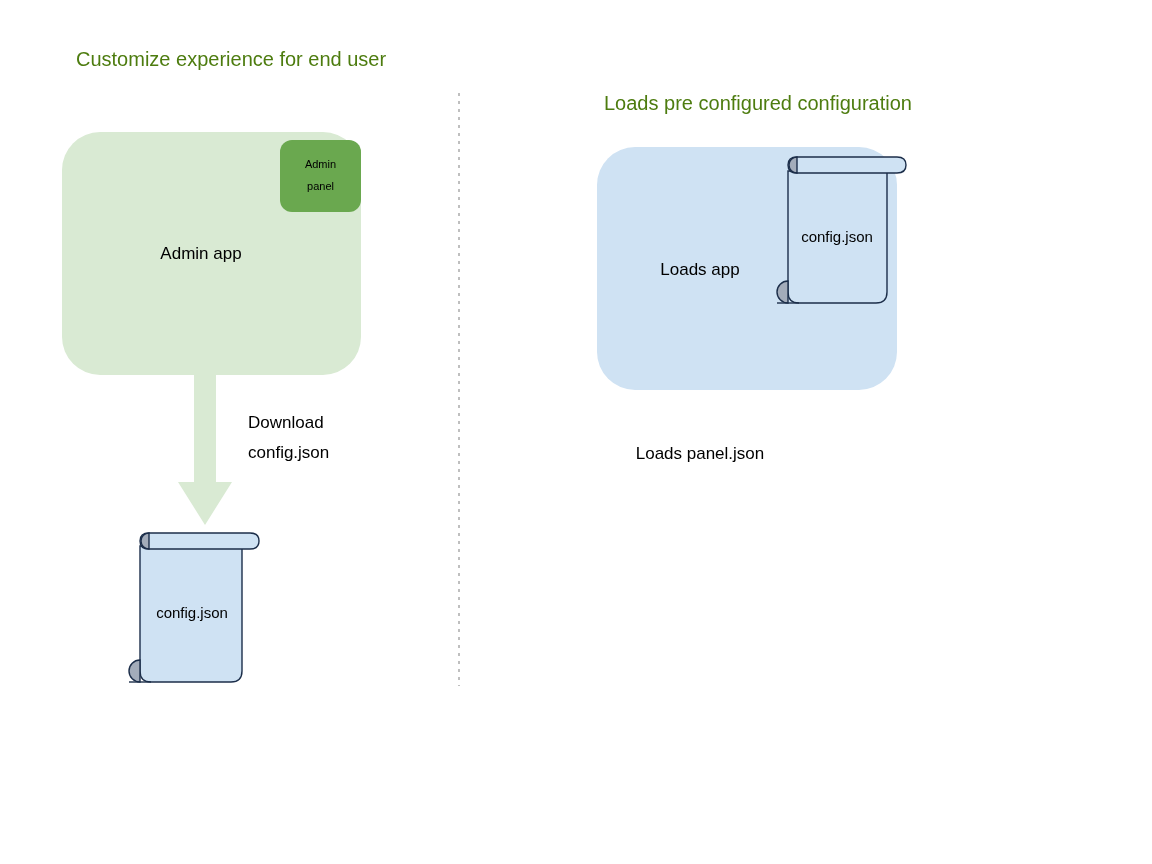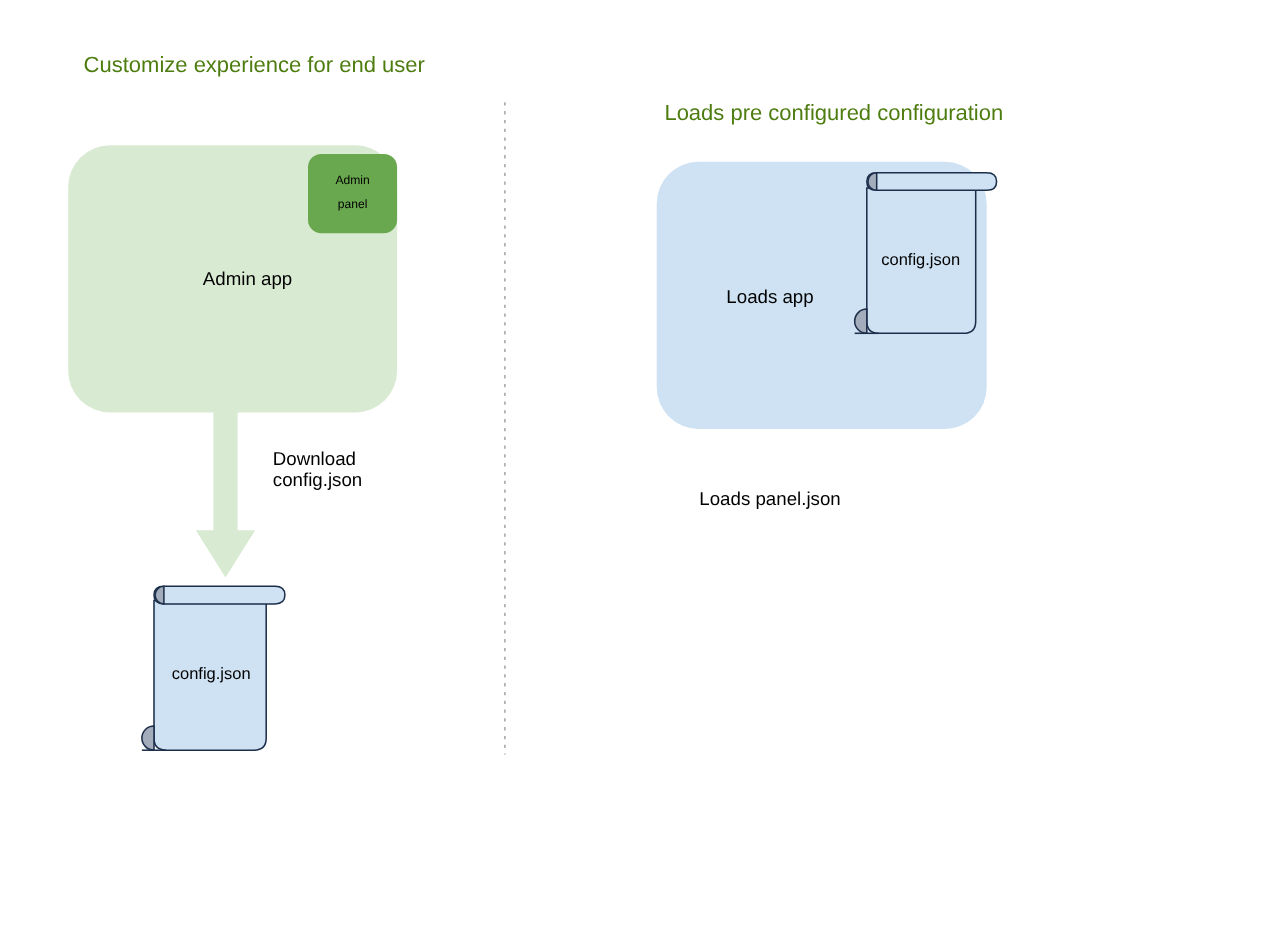--- a/index.html
+++ b/index.html
@@ -34,28 +34,28 @@
   #title-right { left: 604px; top: 49px; margin-top: 44px; }
 
   .shape-label {
     position: absolute;
     font-size: 17px;
     line-height: 22px;
     color: #000000;
     text-align: center;
     white-space: pre;
   }
-  #label-admin-app   { left: 62px;  top: 243px; width: 278px; margin-left: 24px; }
+  #label-admin-app   { left: 62px;  top: 243px; width: 278px; }
   #label-demo-app    { left: 597px; top: 259px; width: 206px; }
   #label-admin-panel { left: 280px; top: 153px; width: 81px; font-size: 11px; line-height: 22px; }
   #label-config-left  { left: 137px; top: 602px; width: 110px; font-size: 15px; }
   #label-config-right { left: 787px; top: 226px; width: 100px; font-size: 15px; }
   #label-download {
     left: 248px; top: 408px; width: 150px;
-    text-align: left; font-size: 17px; line-height: 19px;
+    text-align: left; font-size: 17px; line-height: 30px;
   }
   #label-loads {
     left: 597px; top: 443px; width: 206px;
     text-align: center; font-size: 17px;
   }
 </style>
 </head>
 <body>
 
 <svg id="canvas" viewBox="0 0 1152 864" xmlns="http://www.w3.org/2000/svg">

